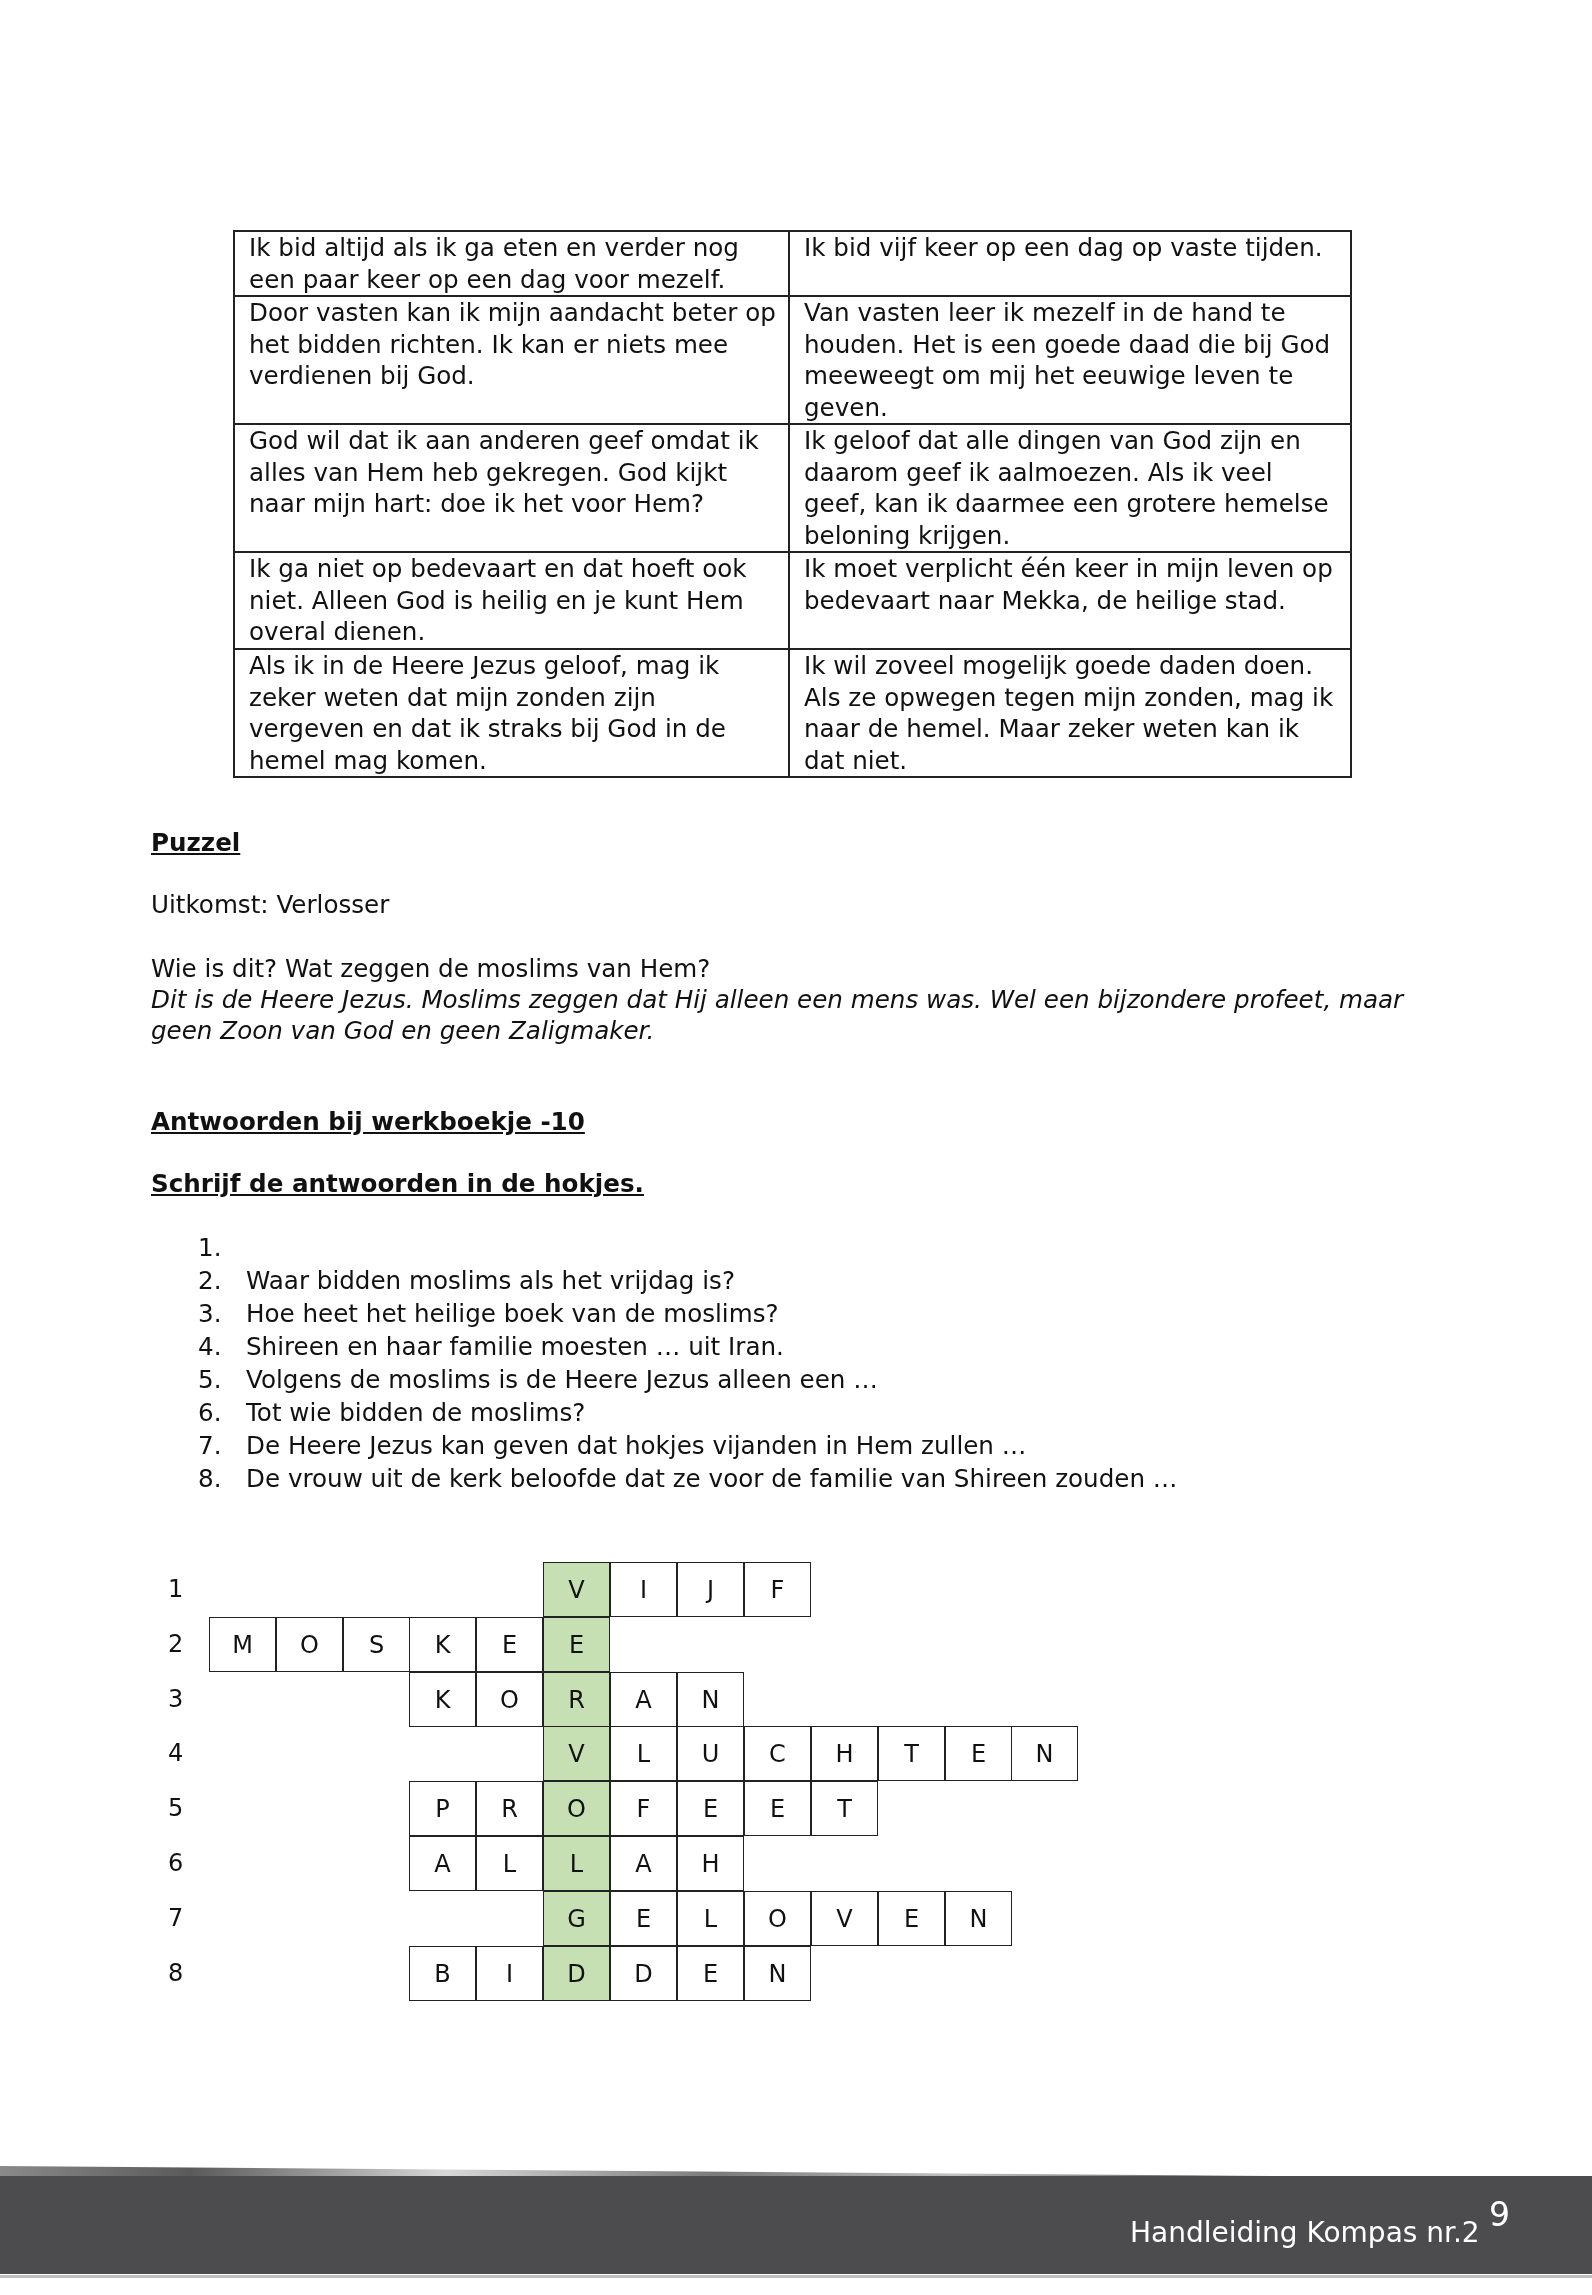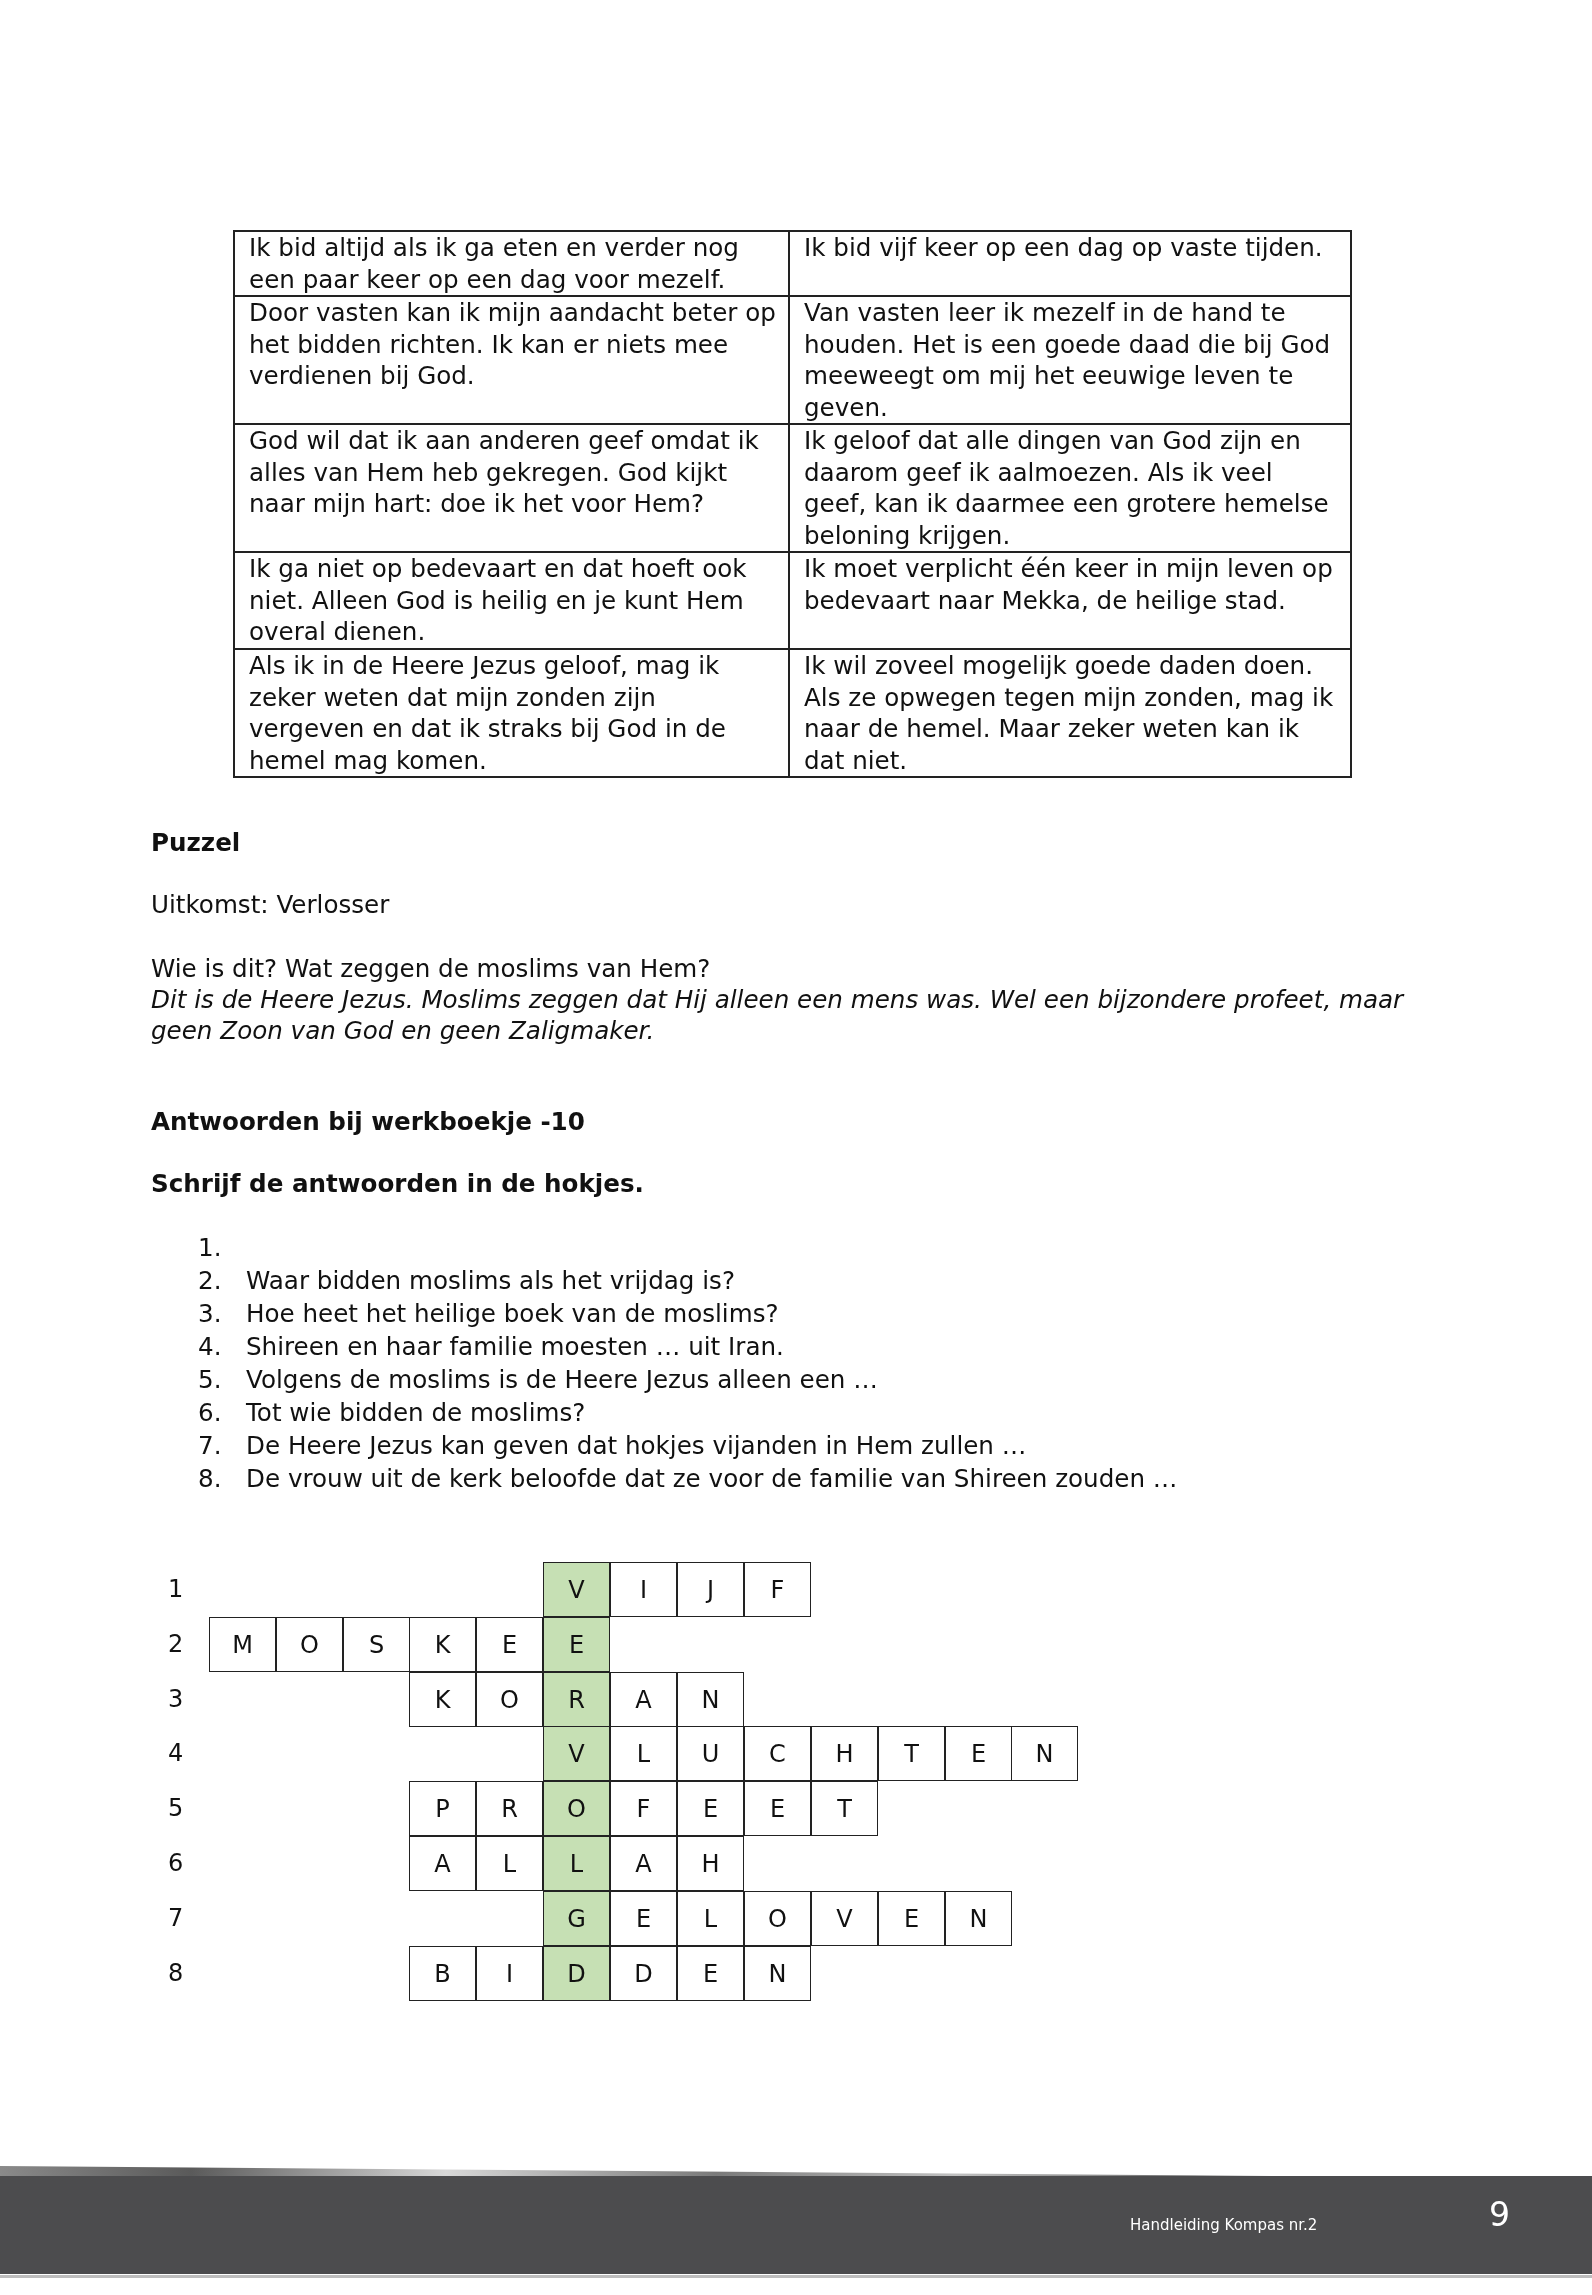--- a/index.html
+++ b/index.html
@@ -21,21 +21,21 @@
   }
   .cmp-table col.c1 { width: 555px; }
   .cmp-table col.c2 { width: 562px; }
   .cmp-table tr.r1 td { height: 63px; }
   .cmp-table tr.r2 td { height: 126px; }
   .cmp-table tr.r3 td { height: 126px; }
   .cmp-table tr.r4 td { height: 95px; }
   .cmp-table tr.r5 td { height: 126px; }
 
   .txt { position: absolute; left: 151px; font-size: 24.6px; line-height: 31.5px; white-space: nowrap; }
-  .bold { font-weight: bold; }
+  .bold { font-weight: bold; text-decoration: underline; }
   .ital { font-style: italic; }
 
   .q-list { position: absolute; left: 198px; top: 1231px; margin: 0; padding: 0; list-style: none;
             font-size: 24.6px; line-height: 33px; }
   .q-list li { display: flex; white-space: nowrap; }
   .q-num { width: 48px; text-align: left; }
 
   
   .cw { position: absolute; left: 0; top: 0; width: 1592px; height: 2071px; pointer-events: none; }
   .cw-rownum { position: absolute; left: 168px; width: 26px; font-size: 24px; line-height: 54px; text-align: left; }
@@ -51,21 +51,21 @@
   .footer-band {
     position: absolute; left: 0; top: 2176px; width: 1592px; height: 98px;
     background: #4c4c4e;
   }
   .footer-swoosh {
     position: absolute; left: 0; top: 2166px; width: 1592px; height: 14px;
     background: linear-gradient(90deg, #8a8a8a 0%, #5a5a5a 12%, #d8d8d8 28%, #7a7a7a 45%, #c0c0c0 60%, #6a6a6a 75%, #bdbdbd 88%, #4c4c4e 100%);
     clip-path: polygon(0 0, 100% 90%, 100% 100%, 0 100%);
   }
   .footer-line { position: absolute; left: 0; top: 2275px; width: 1592px; height: 2.6px; background: #bdbdbd; }
-  .footer-title { position: absolute; left: 1130px; top: 2216px; font-size: 15px; color: #ffffff; white-space: nowrap; }
+  .footer-title { position: absolute; left: 1130px; top: 2216px; font-size: 28px; color: #ffffff; white-space: nowrap; }
   .footer-page { position: absolute; left: 1489px; top: 2195px; font-size: 33px; color: #ffffff; }
 </style>
 </head>
 <body>
 
 <div class="page">
 
   <table class="cmp-table">
     <colgroup>
         <col class="c1">

